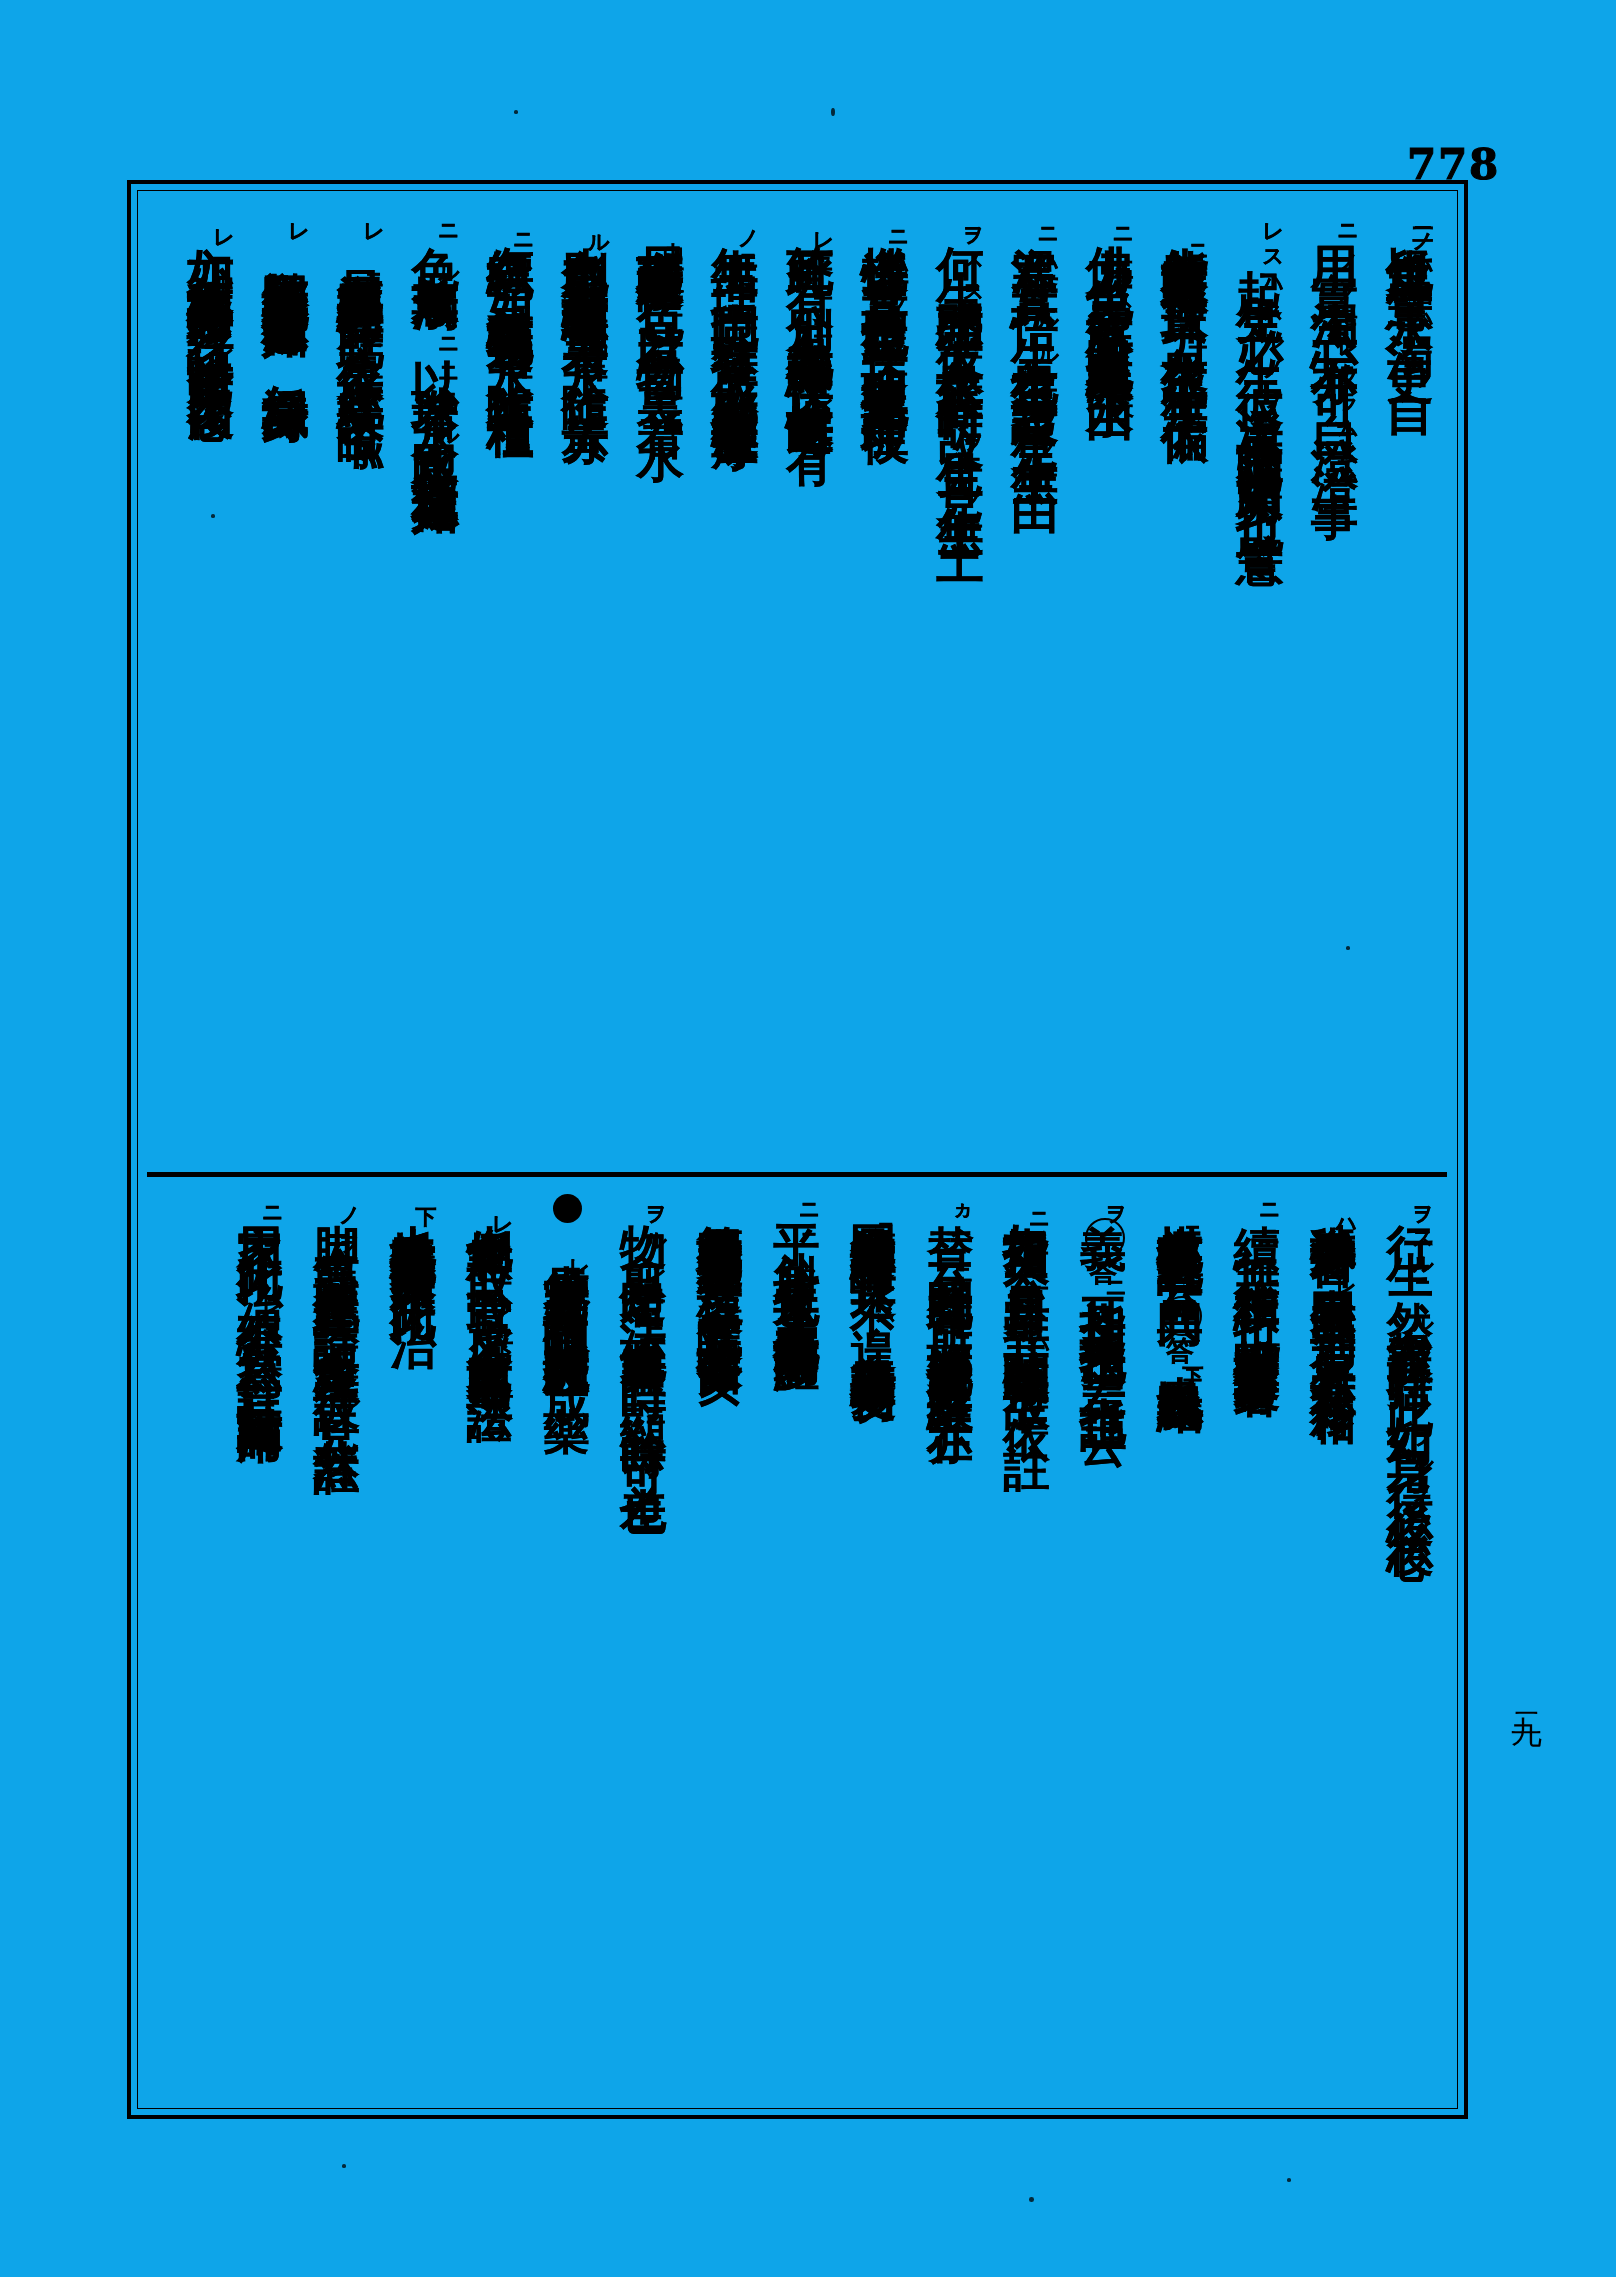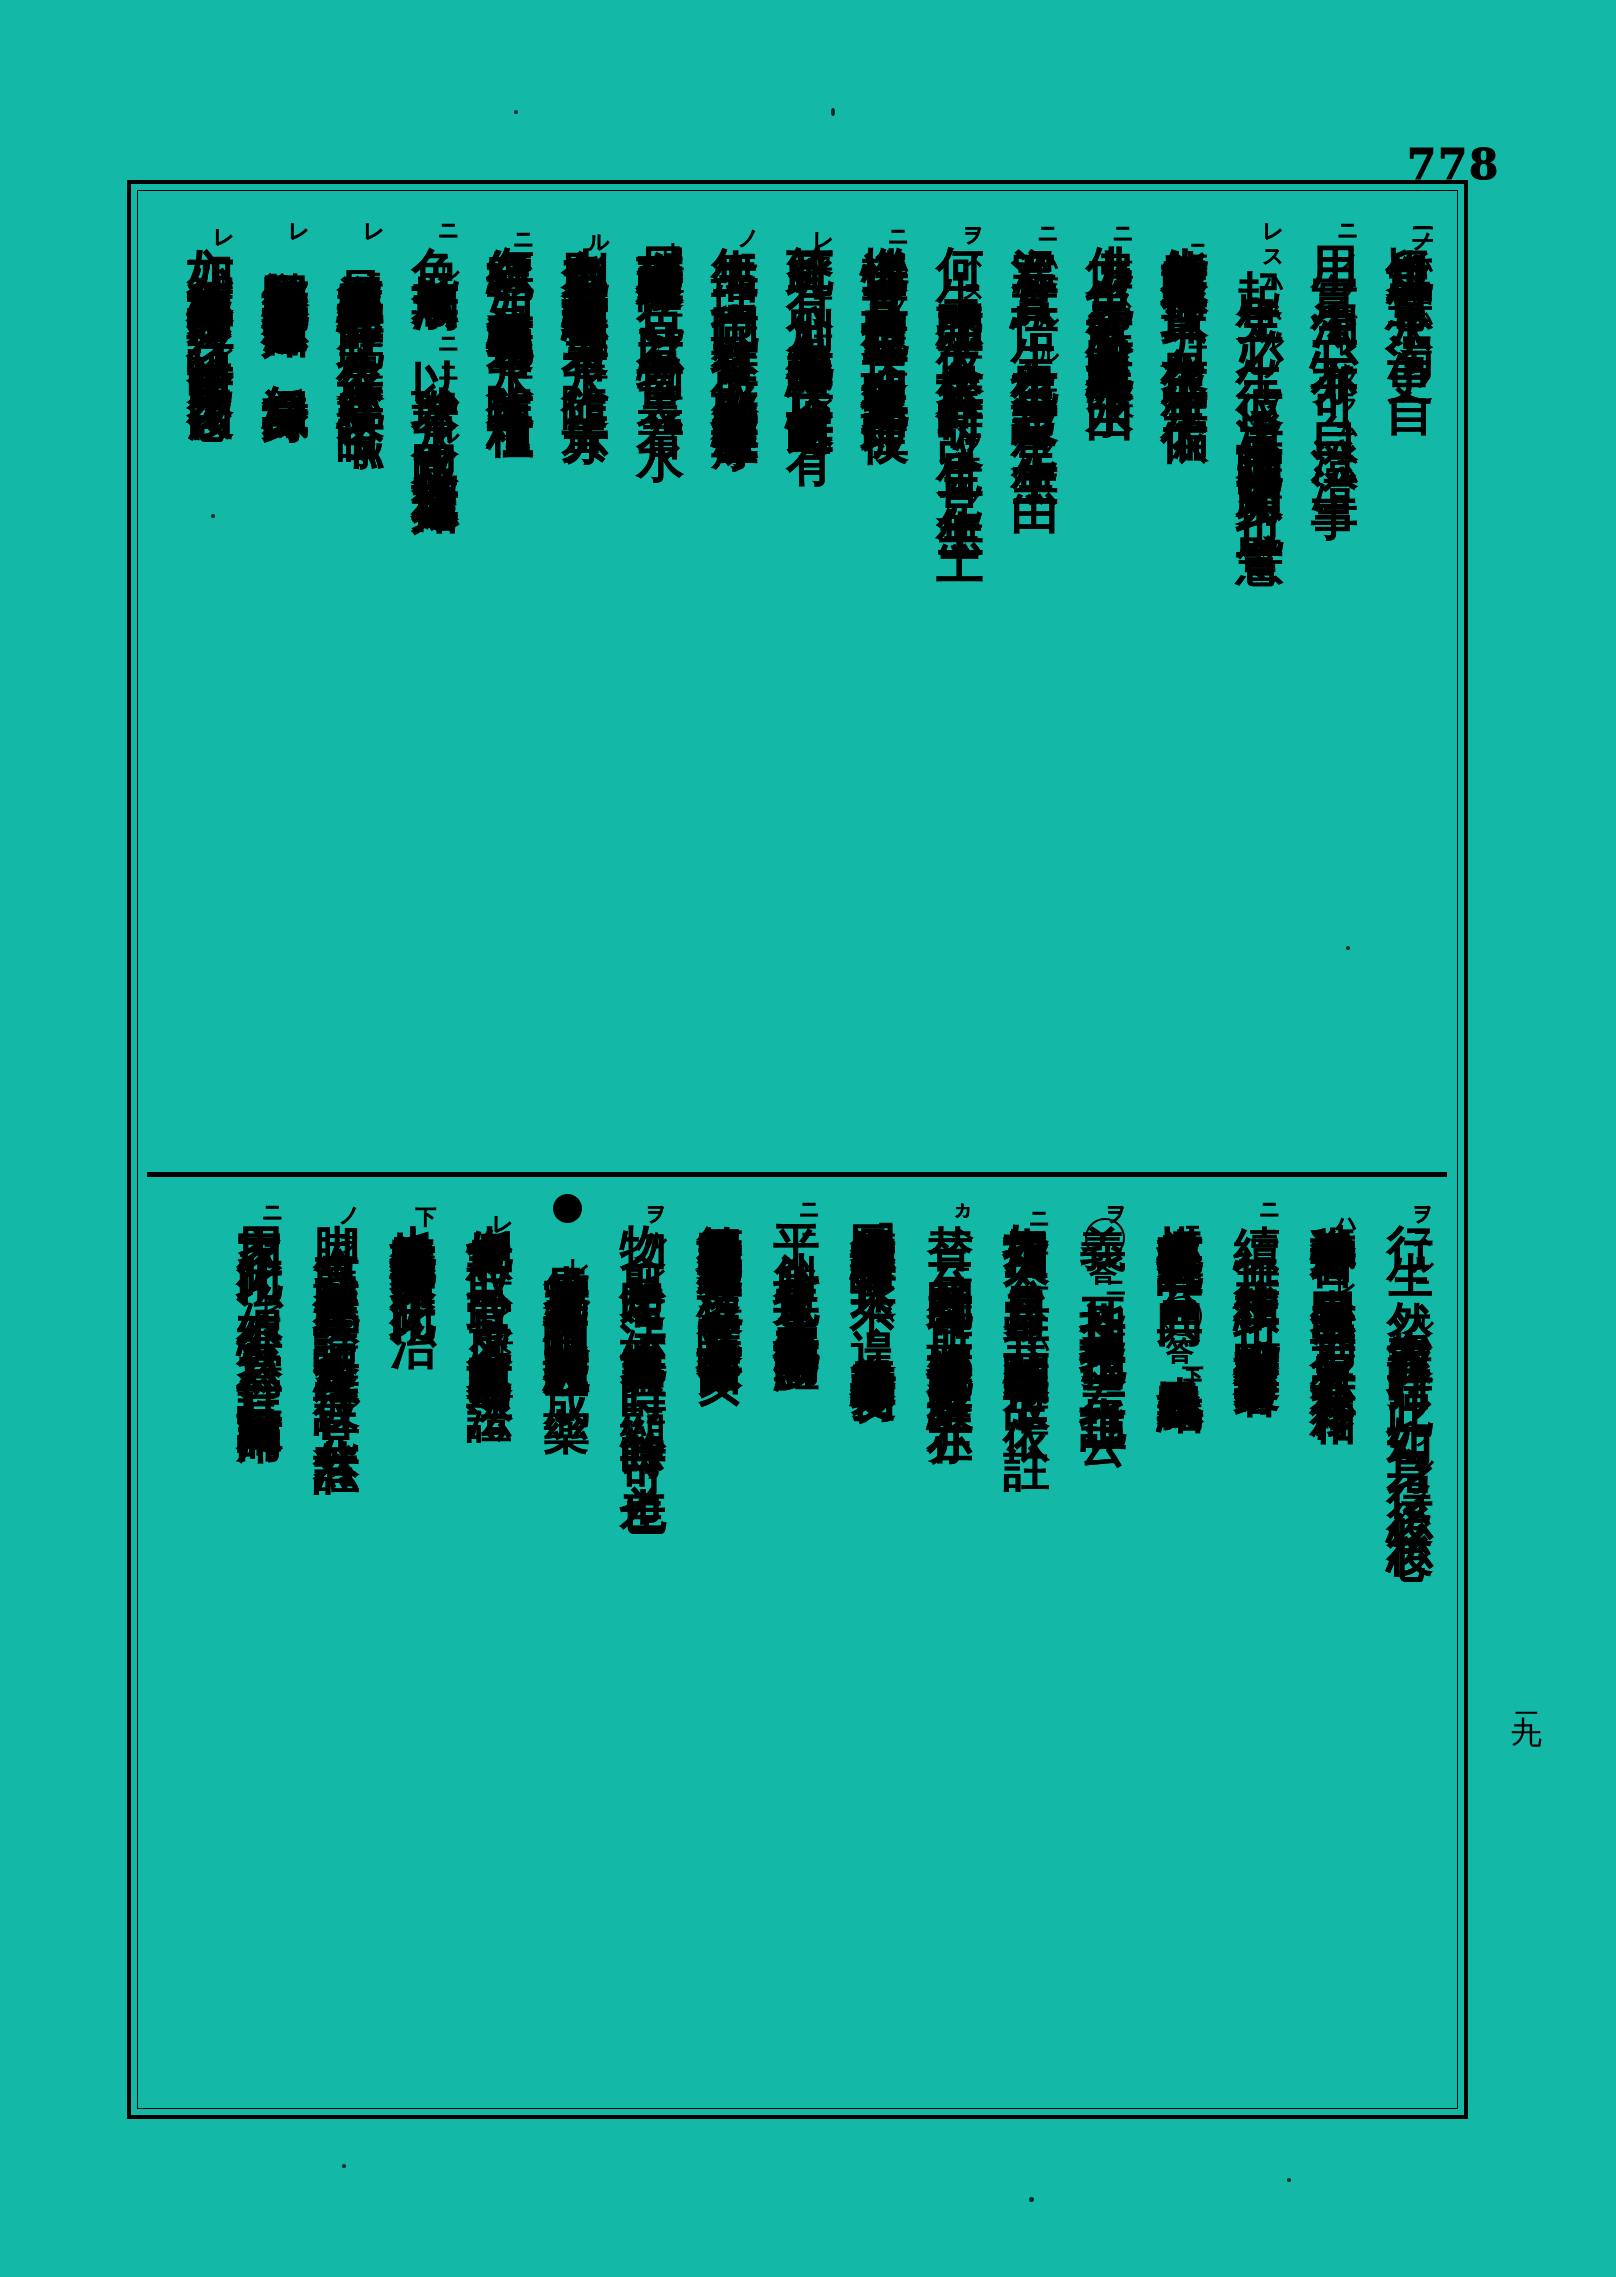--- a/index.html
+++ b/index.html
@@ -4,21 +4,21 @@
 <style>
   html, body {
     margin: 0;
     padding: 0;
     background: #ffffff;
   }
   #page {
     position: relative;
     width: 1616px;
     height: 2277px;
-    background: #14b8a6;
+    background: #0ea5e9;
     font-family: "DejaVu Serif", "Liberation Serif", serif;
     overflow: hidden;
   }
 
   
   #folio {
     position: absolute;
     top: 140px;
     right: 116px;
     font-family: "DejaVu Serif", "Liberation Serif", serif;

